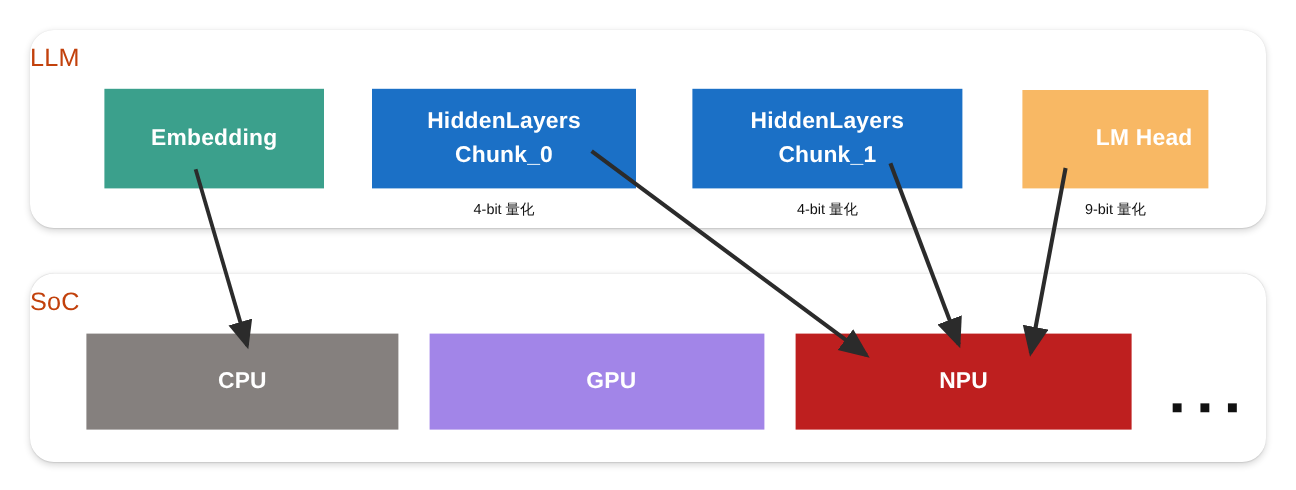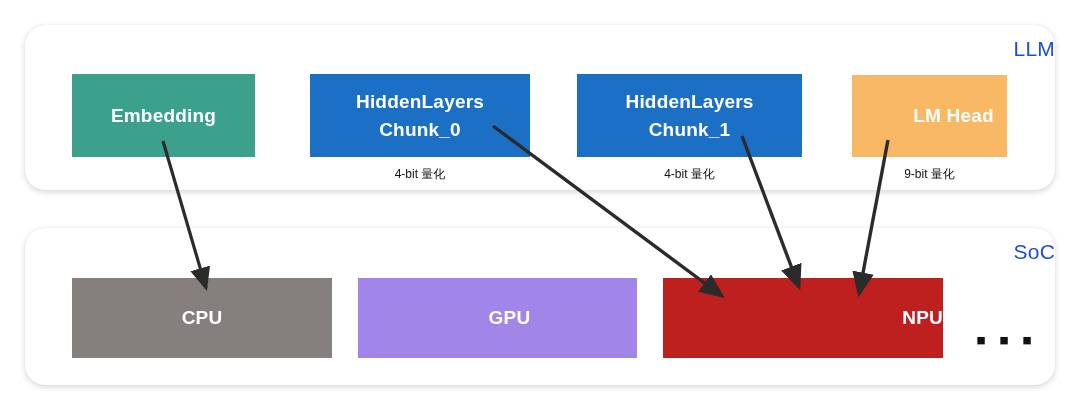--- a/index.html
+++ b/index.html
@@ -26,24 +26,24 @@
     border-radius: 20px;
     box-shadow: 0 2px 6px rgba(0,0,0,0.16), 0 0 1px rgba(0,0,0,0.10);
   }
   #panel-llm { left: 25px; top: 25px; width: 1030px; height: 165px; }
   #panel-soc { left: 25px; top: 228px; width: 1030px; height: 157px; }
 
   .panel-title {
     position: absolute;
     top: 12px;
     left: 0; right: 0;
-    text-align: right;
+    text-align: left;
     font-size: 21px;
     font-weight: 400;
-    color: #1d4ed8;
+    color: #c2410c;
     letter-spacing: 0.2px;
   }
 
   
   .block {
     position: absolute;
     display: flex;
     flex-direction: column;
     align-items: center;
     justify-content: center;
@@ -59,21 +59,21 @@
 
   
   #block-embedding   { left: 72px;  top: 74px; width: 183px; height: 83px; }
   #block-chunk0      { left: 310px; top: 74px; width: 220px; height: 83px; }
   #block-chunk1      { left: 577px; top: 74px; width: 225px; height: 83px; }
   #block-lmhead      { left: 852px; top: 75px; width: 155px; height: 82px; }
 
   
   #block-cpu { left: 72px;  top: 278px; width: 260px; height: 80px; }
   #block-gpu { left: 358px; top: 278px; width: 279px; height: 80px; padding-left: 24px; }
-  #block-npu { left: 663px; top: 278px; width: 280px; height: 80px; align-items: flex-end; }
+  #block-npu { left: 663px; top: 278px; width: 280px; height: 80px; }
 
   
   .quant-label {
     position: absolute;
     top: 166px;
     text-align: center;
     font-size: 12px;
     color: #111111;
     font-weight: 400;
     white-space: nowrap;
@@ -103,21 +103,21 @@
 </style>
 </head>
 <body style="background-color: rgb(255, 255, 255);">
 
 <div id="stage">
 
   <div class="panel" id="panel-llm">
     <div class="panel-title">LLM</div>
   </div>
 
-  <div class="block" id="block-embedding" style="background-color: rgb(59, 160, 140);">
+  <div class="block" id="block-embedding" style="background-color: rgb(59, 160, 140); margin-left: 15px;">
     <span class="line">Embedding</span>
   </div>
 
   <div class="block" id="block-chunk0" style="background-color: rgb(27, 112, 198);">
     <span class="line">HiddenLayers</span>
     <span class="line">Chunk_0</span>
   </div>
 
   <div class="block" id="block-chunk1" style="background-color: rgb(27, 112, 198);">
     <span class="line">HiddenLayers</span>

